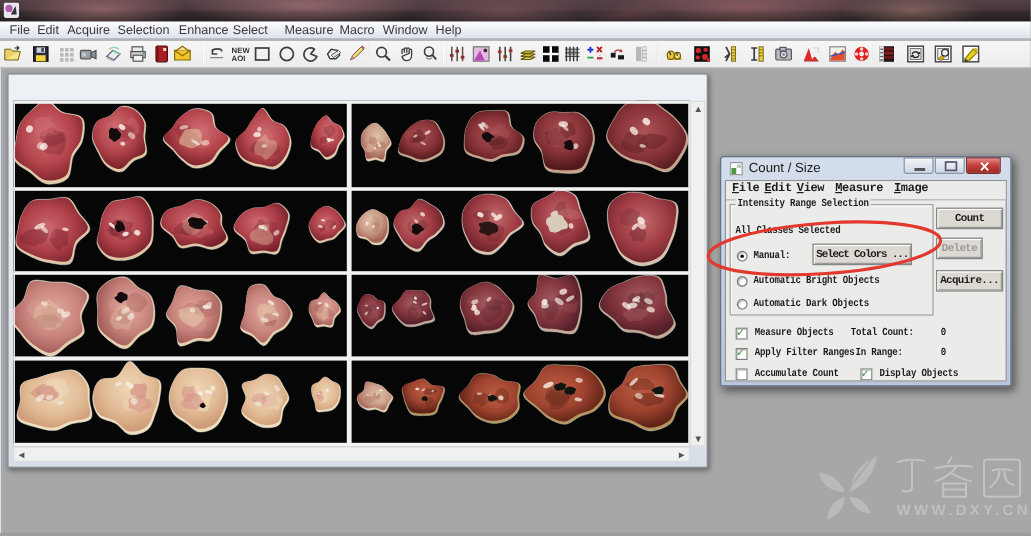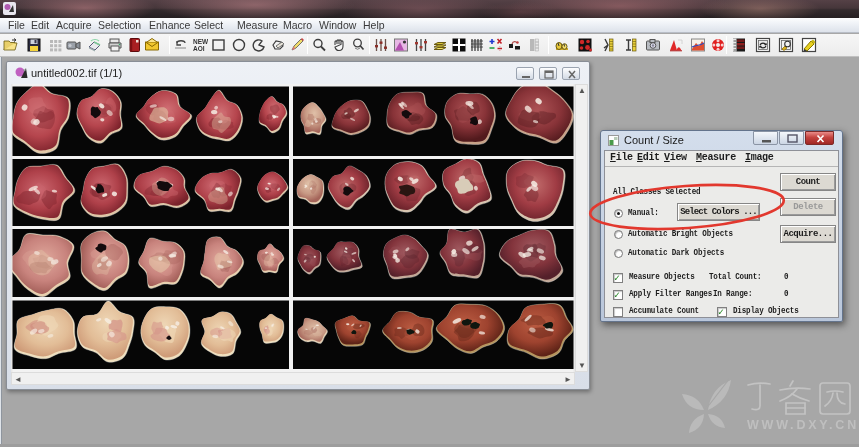--- a/index.html
+++ b/index.html
@@ -293,38 +293,20 @@
         <path d="M10 4 L13 7 L14.5 5 L12 2.5 Z" fill="#c8b818"></path>
         <path d="M3 12 L2.5 14.5 L6 14 Z" fill="#333"></path>
       </svg></div>
     <div class="tsep" style="left:168.5px"></div>
     <div class="tsep" style="left:307px"></div>
     <div class="tsep" style="left:369px"></div>
     <div class="tsep" style="left:548px"></div>
     <div class="tsep" style="left:726px"></div>
   </div>
 <div id="child">
- <div id="ctitle">
-  <svg width="14" height="14" style="position:absolute;left:6px;top:3px">
-        <circle cx="5" cy="6" r="4.5" fill="#c060c0"></circle>
-        <path d="M6 12 L11 2 L12.5 12 Z" fill="#2a2a2a"></path>
-        <path d="M8 4 L11 4" stroke="#888"></path>
-      </svg>
-  <span class="txt">untitled002.tif (1/1)</span>
-  <div class="cbtn" style="left:507px"><svg width="18" height="13">
-          <rect x="5" y="8" width="8" height="2" fill="#666"></rect>
-        </svg></div>
-  <div class="cbtn" style="left:530px"><svg width="18" height="13">
-          <rect x="5" y="3" width="8" height="7" fill="none" stroke="#666" stroke-width="1.2"></rect>
-          <rect x="5" y="3" width="8" height="2" fill="#666"></rect>
-        </svg></div>
-  <div class="cbtn" style="left:553px"><svg width="18" height="13">
-          <path d="M6 3 L12 10 M12 3 L6 10" stroke="#666" stroke-width="1.5"></path>
-        </svg></div>
- </div>
  <div id="cimg">
       <svg width="564" height="288" viewBox="10 83 564 288" style="position:absolute;left:0;top:0">
         <rect x="10" y="83" width="564" height="288" fill="#060606"></rect>
         <defs>
           <radialGradient id="g0" cx="0.48" cy="0.43" r="0.65">
 <stop offset="0" stop-color="#d06f74"></stop>
             <stop offset="0.55" stop-color="#b5454d"></stop>
 <stop offset="0.95" stop-color="#7e232c"></stop>
             <stop offset="1" stop-color="#7e232c"></stop>
           </radialGradient>
@@ -953,30 +935,33 @@
         </svg></div>
  </div>
  <div id="dbody">
   <div id="dmenu">
    <span style="left:5px"><u>F</u>ile</span>
         <span style="left:32px"><u>E</u>dit</span>
    <span style="left:59px"><u>V</u>iew</span>
         <span style="left:91px"><u>M</u>easure</span>
    <span style="left:140px"><u>I</u>mage</span>
   </div>
+  <div class="grp">
+        <span class="cap">Intensity Range Selection</span>
+      </div>
   <div class="lab" style="left:8px;top:36px">All Classes Selected</div>
   <div class="radio sel" style="left:9px;top:58px"></div>
   <div class="lab" style="left:23px;top:57px">Manual:</div>
   <div class="btn" style="left:72px;top:52px;width:83px;height:18px;line-height:17px;letter-spacing:-0.9px">Select Colors ...</div>
   <div class="radio" style="left:9px;top:79px"></div>
   <div class="lab" style="left:23px;top:78px">Automatic Bright Objects</div>
   <div class="radio" style="left:9px;top:98px"></div>
   <div class="lab" style="left:23px;top:97px">Automatic Dark Objects</div>
   <div class="btn" style="left:175px;top:22px;width:56px;height:18px;line-height:17px">Count</div>
-  <div class="btn" style="left:175px;top:47px;width:56px;height:18px;line-height:17px;color:#9a9a9a">Delete</div>
+  <div class="btn" style="left:175px;top:47px;width:39px;height:18px;line-height:17px;color:#9a9a9a">Delete</div>
   <div class="btn" style="left:175px;top:74px;width:56px;height:18px;line-height:17px">Acquire...</div>
   <div class="chk" style="left:8px;top:122px">✓</div>
   <div class="lab" style="left:24px;top:121px">Measure Objects</div>
   <div class="lab" style="left:104px;top:121px">Total Count:</div>
   <div class="lab" style="left:179px;top:121px">0</div>
   <div class="chk" style="left:8px;top:139px">✓</div>
   <div class="lab" style="left:24px;top:138px">Apply Filter Ranges</div>
   <div class="lab" style="left:108px;top:138px">In Range:</div>
   <div class="lab" style="left:179px;top:138px">0</div>
   <div class="chk" style="left:8px;top:156px;color:transparent">✓</div>

